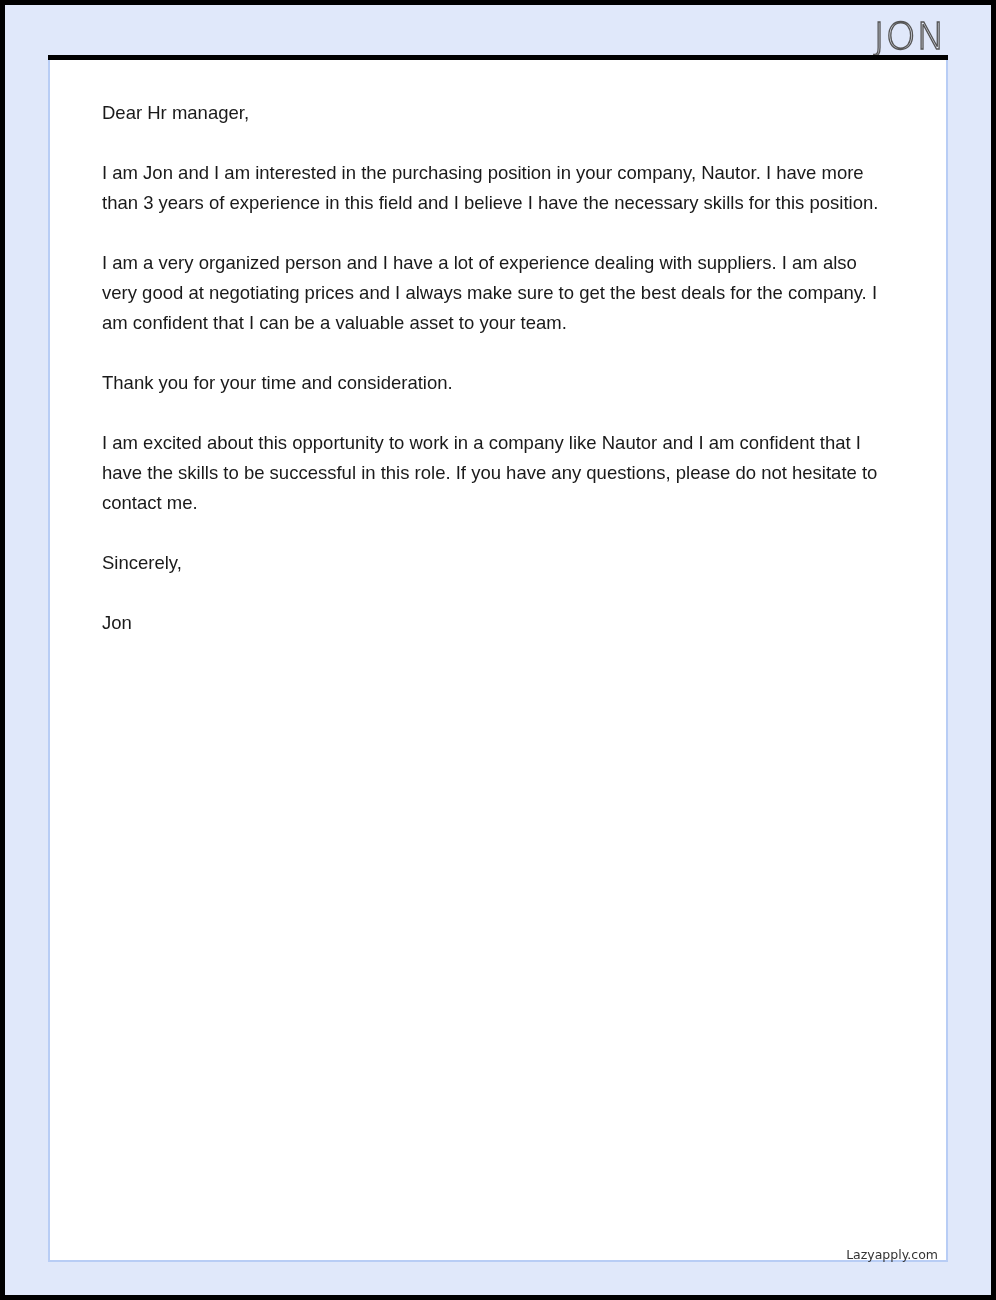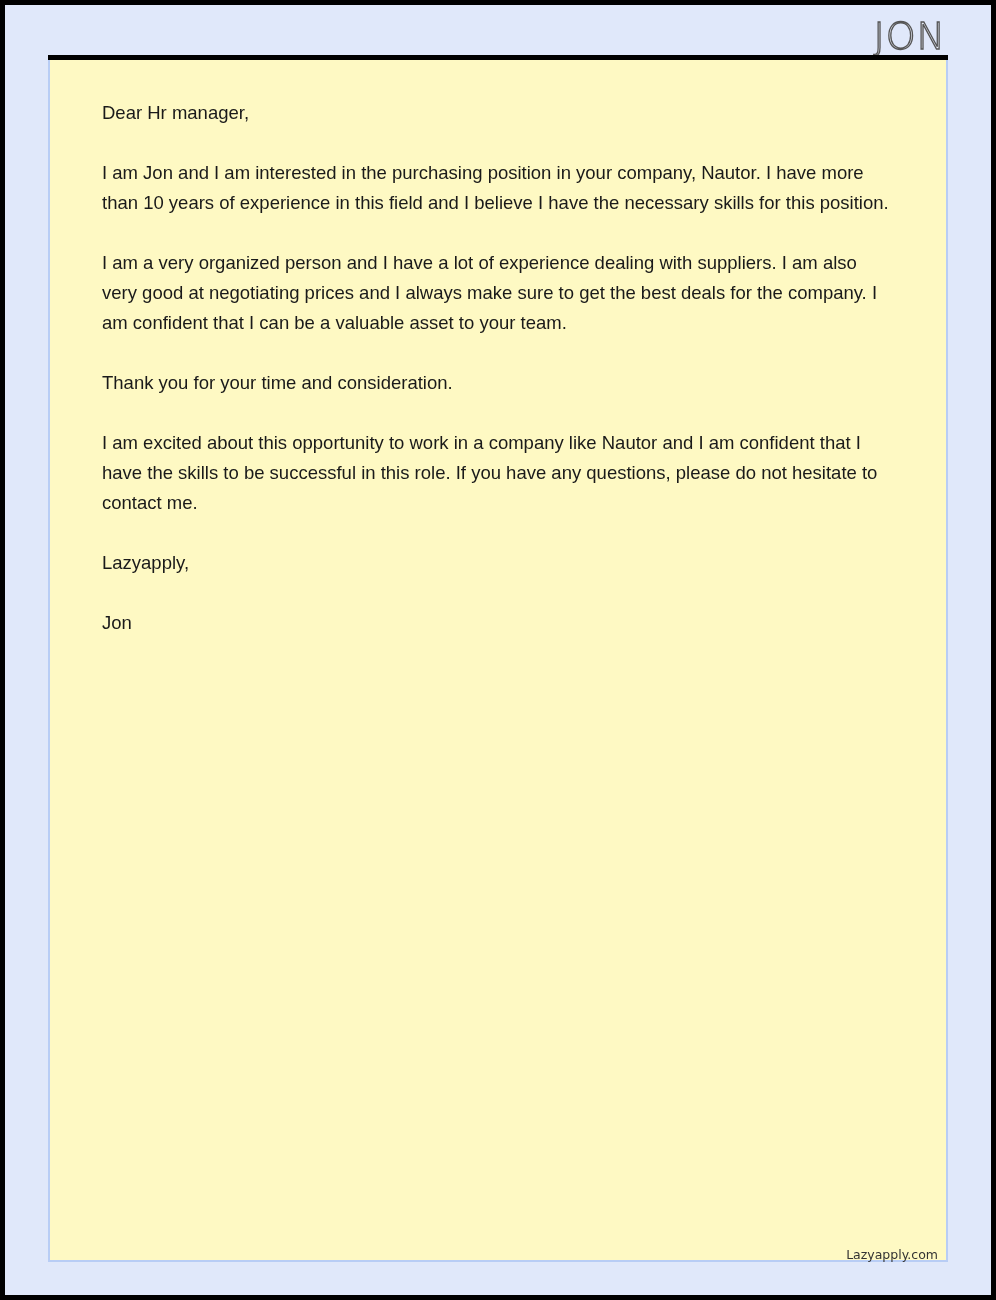--- a/index.html
+++ b/index.html
@@ -1,37 +1,37 @@
 <!DOCTYPE html>
 <html><head>
 <meta charset="utf-8">
 <style>
   html, body { margin:0; padding:0; }
   body { width:996px; height:1300px; position:relative; overflow:hidden; background:#000; font-family:"DejaVu Sans", sans-serif; }
   .frame { position:absolute; left:5px; top:5px; width:986px; height:1290px; background:#e0e8fa; }
   .logo { position:absolute; right:50px; top:14px; font-family:"DejaVu Sans", sans-serif; font-size:38px; font-weight:300; color:#e8ecf7; -webkit-text-stroke:1.3px #555; letter-spacing:1px; line-height:44px; }
   .topbar { position:absolute; left:48px; top:55px; width:900px; height:5px; background:#000; }
-  .paper { position:absolute; left:48px; top:60px; width:896px; height:1200px; background:#fef9c3; border:2px solid #b8cdf5; border-top:none; }
+  .paper { position:absolute; left:48px; top:60px; width:896px; height:1200px; background:#ffffff; border:2px solid #b8cdf5; border-top:none; }
   .content { position:absolute; left:52px; top:38px; width:790px; font-size:18.5px; line-height:30px; color:#1a1a1a; font-family:"Liberation Sans", sans-serif; }
   .content p { margin:0 0 30px 0; }
   .content p.sig { margin-bottom:10px; }
   .date { color:#1e88e5; }
   .footer { position:absolute; right:8px; bottom:-2px; font-size:12.5px; color:#333; font-family:"DejaVu Sans", sans-serif; }
 </style>
 </head>
 <body>
 
 <div class="frame">
 </div>
 <div class="logo">JON</div>
 <div class="topbar"></div>
 <div class="paper">
   <div class="content">
     <p>Dear Hr manager,</p>
-    <p>I am Jon and I am interested in the purchasing position in your company, Nautor. I have more than 10 years of experience in this field and I believe I have the necessary skills for this position.</p>
+    <p>I am Jon and I am interested in the purchasing position in your company, Nautor. I have more than 3 years of experience in this field and I believe I have the necessary skills for this position.</p>
     <p>I am a very organized person and I have a lot of experience dealing with suppliers. I am also very good at negotiating prices and I always make sure to get the best deals for the company. I am confident that I can be a valuable asset to your team.</p>
     <p>Thank you for your time and consideration.</p>
     <p>I am excited about this opportunity to work in a company like Nautor and I am confident that I have the skills to be successful in this role. If you have any questions, please do not hesitate to contact me.</p>
-    <p>Lazyapply,</p>
+    <p>Sincerely,</p>
     <p class="sig">Jon</p>
   </div>
   <div class="footer">Lazyapply.com</div>
 </div>
 
 </body></html>

